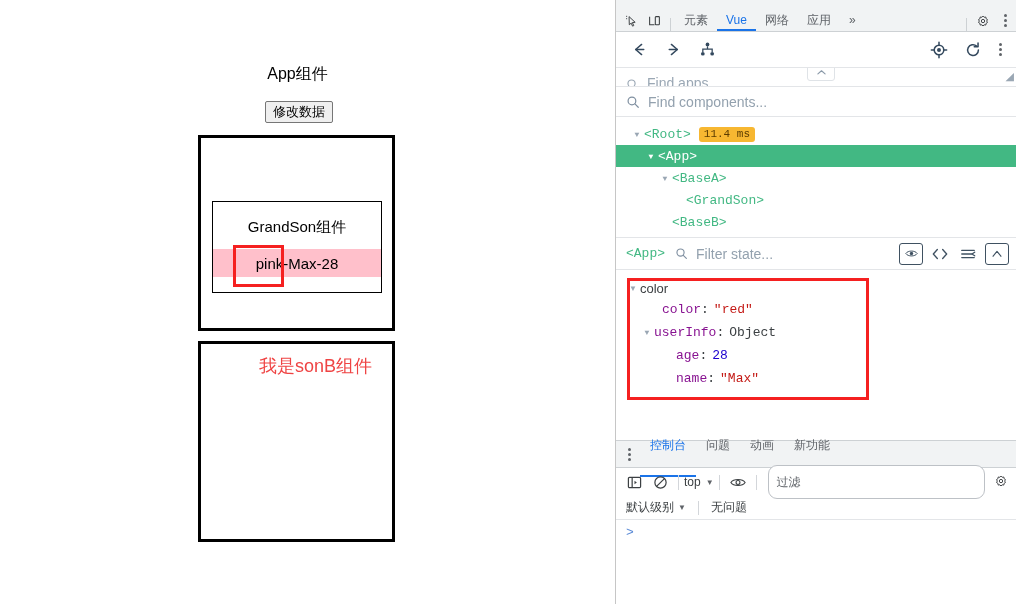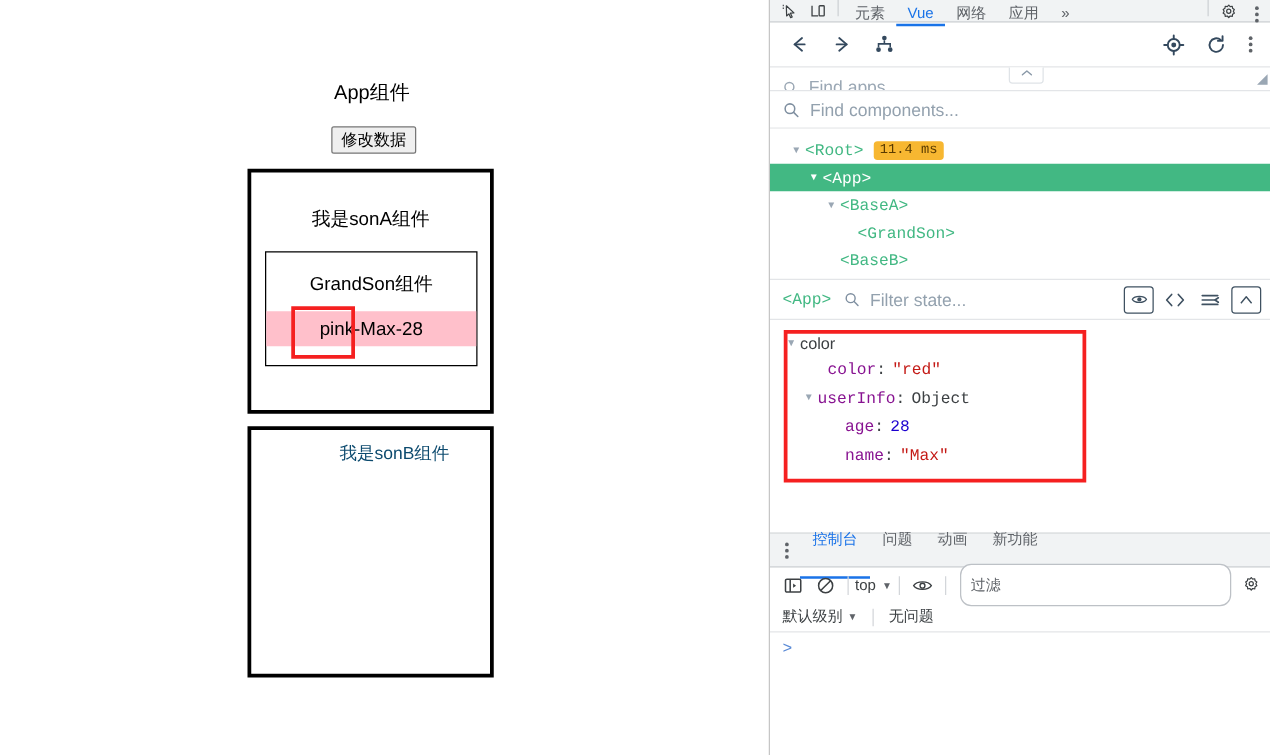--- a/index.html
+++ b/index.html
@@ -109,41 +109,41 @@
     width: 197px; height: 201px;
     border: 3px solid #000;
     box-sizing: border-box;
     background: #fff;
   }
   .sonB-label {
     position: absolute;
     left: 0; top: 10px;
     width: 229px;
     text-align: center;
-    font-size: 14px;
-    color: #0c4a6e;
+    font-size: 18px;
+    color: #ef4444;
   }
 
   
   #devtools {
     position: absolute;
     left: 616px; top: 0;
     width: 400px; height: 604px;
     background: #fff;
     overflow: hidden;
     font-size: 12px;
     color: #3c4043;
   }
   .dt-tabbar {
     position: relative;
-    height: 18px;
+    height: 32px;
     background: #f1f3f4;
     border-bottom: 1px solid #cdd1d4;
     display: flex;
-    align-items: flex-start;
+    align-items: flex-end;
     padding-left: 4px;
     box-sizing: border-box;
   }
   .dt-icobtn {
     width: 23px; height: 19px;
     display: flex; align-items: center; justify-content: center;
     cursor: default;
     flex: none;
   }
   .dt-vsep {
@@ -466,21 +466,20 @@
 
 <div id="root">
 
   <div id="page-pane">
 
     <div class="app-title">App组件</div>
 
     <button class="modify-btn">修改数据</button>
 
     <div class="sonA-box">
-      <div class="sonA-label">我是sonA组件</div>
       <div class="grandson-box">
         <div class="grandson-label">GrandSon组件</div>
         <div class="pink-band">pink-Max-28</div>
       </div>
     </div>
 
     <div class="red-anno-box"></div>
 
     <div class="sonB-box">
       <div class="sonB-label">我是sonB组件</div>

